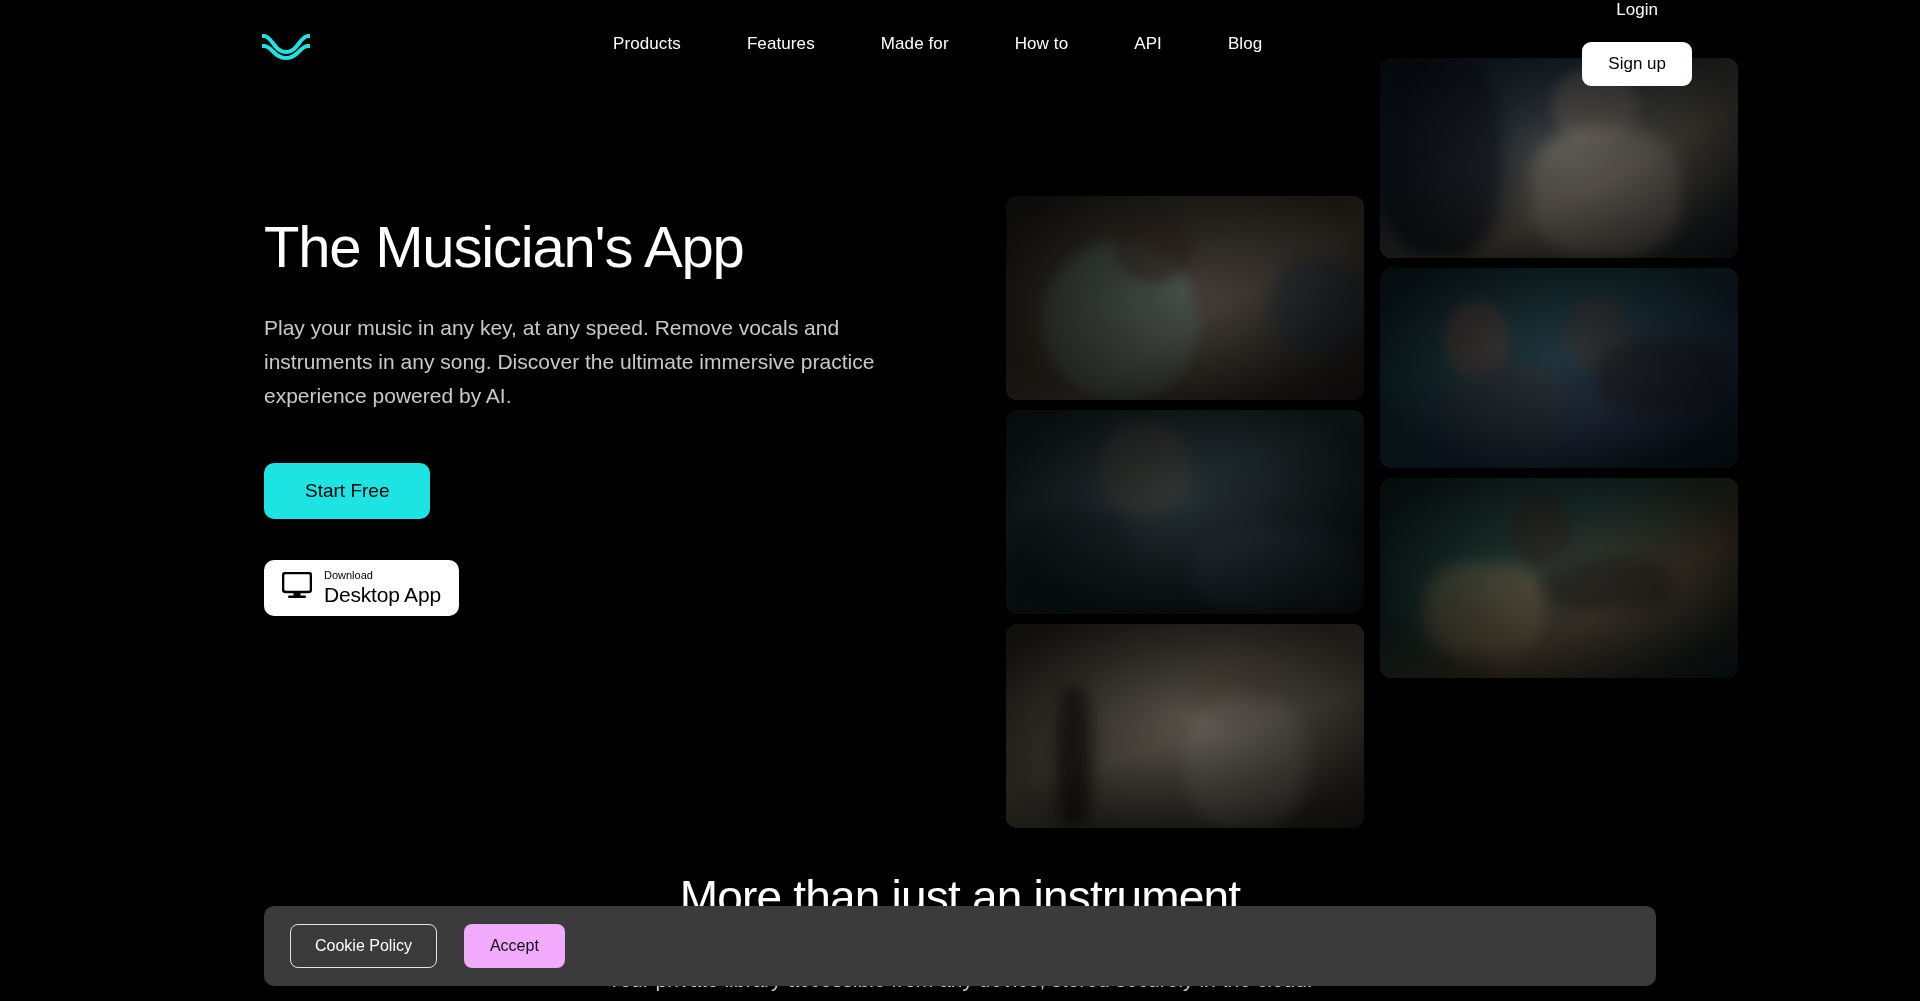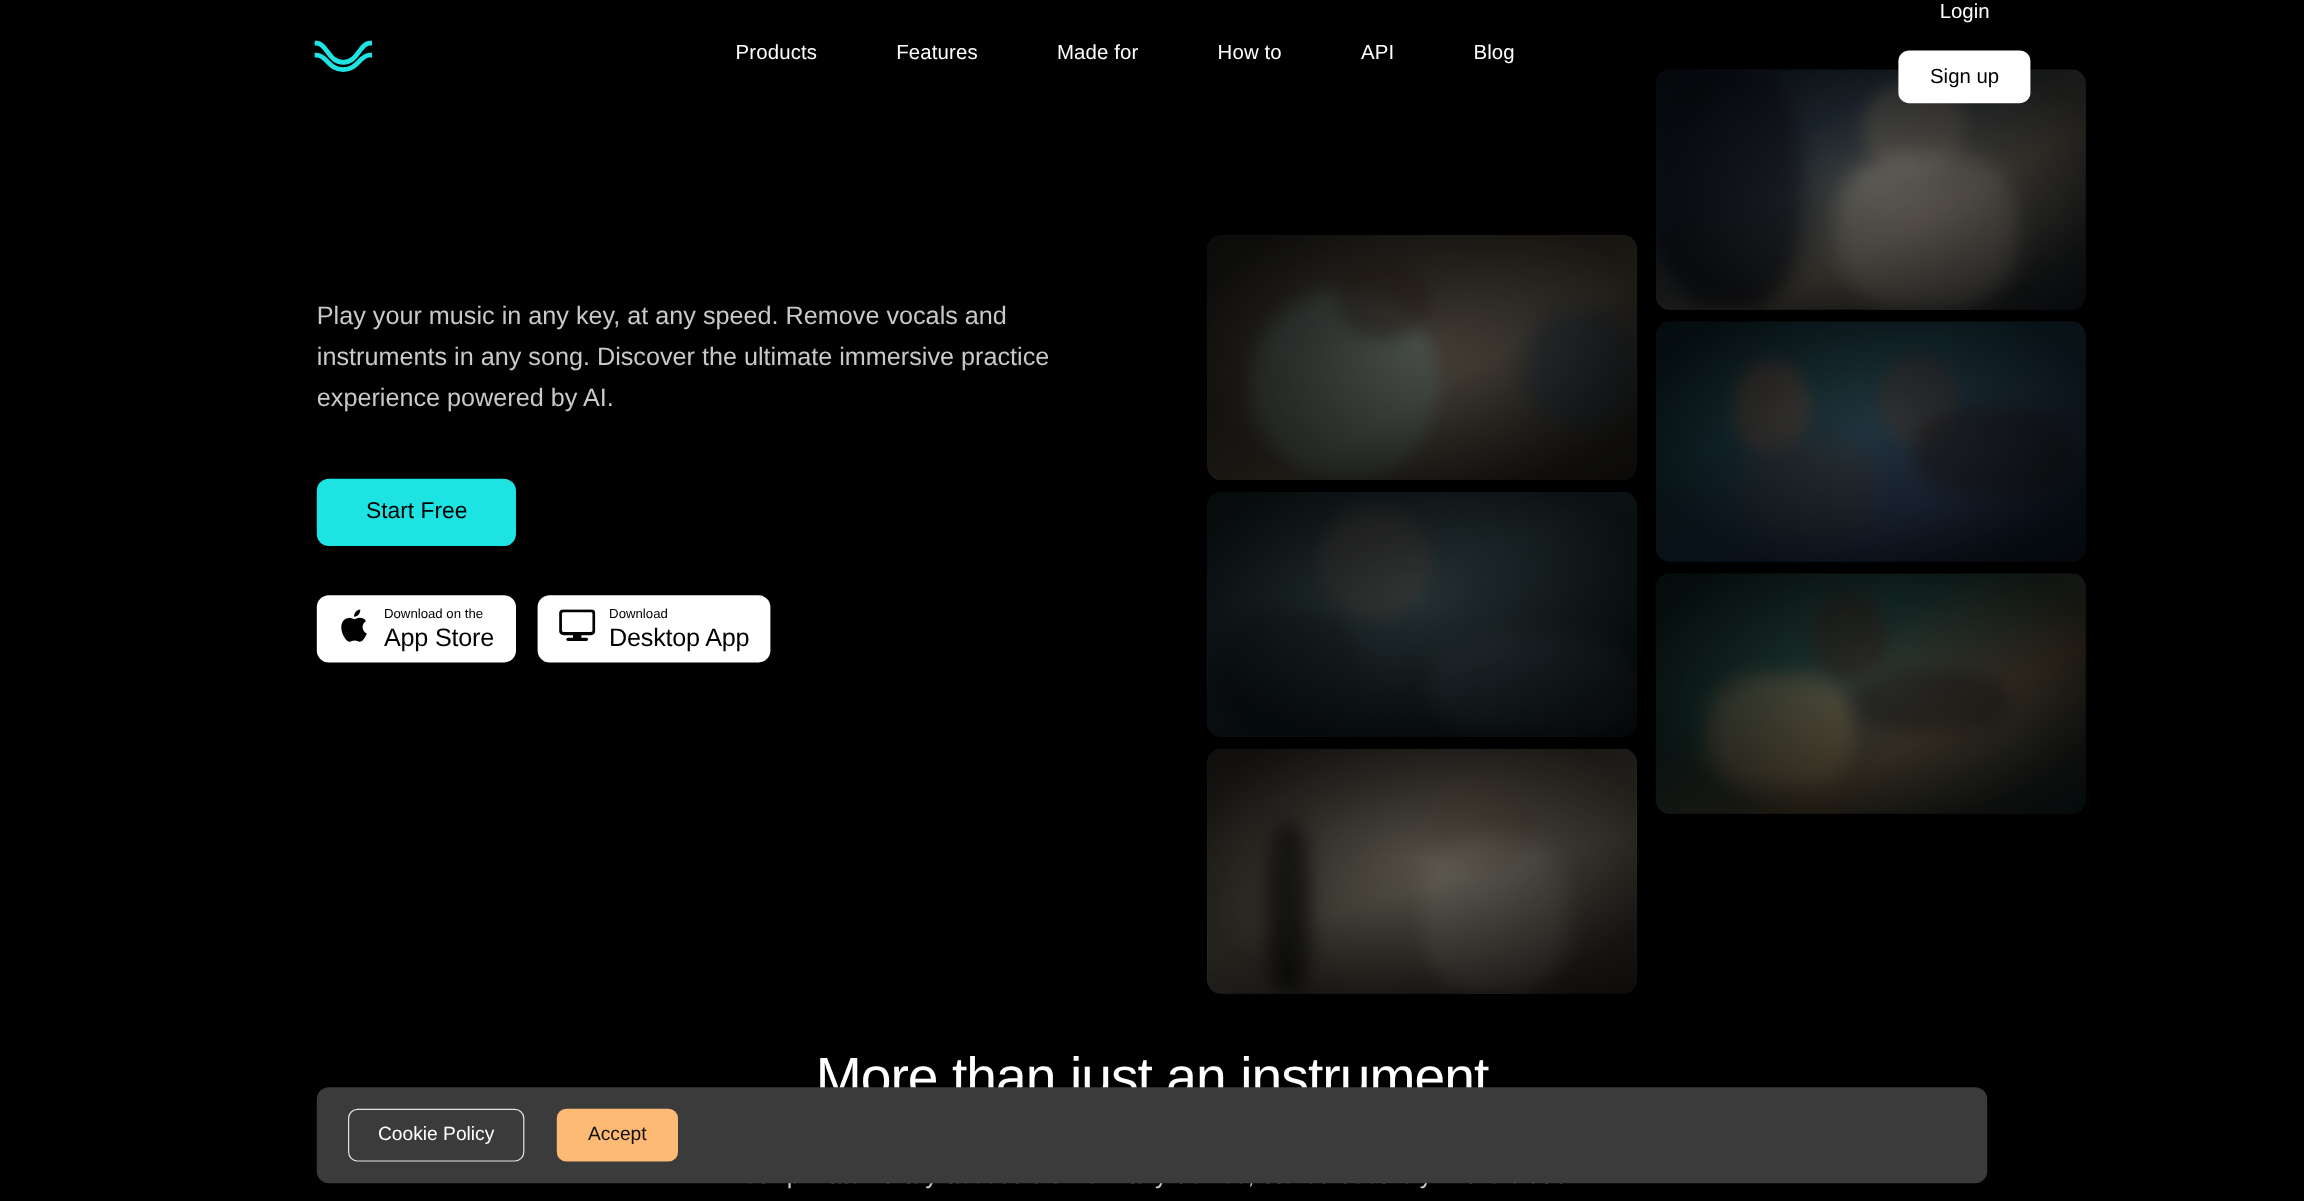--- a/index.html
+++ b/index.html
@@ -105,21 +105,21 @@
     padding:0 26px; z-index:60;
   }
   .cookie-text { color:#fff; font-size:14.5px; line-height:1.55; max-width:1060px; }
   .cookie-actions { display:flex; align-items:flex-end; gap:27px; }
   .btn-outline {
     background:transparent; color:#fff; border:1px solid #e4e4e4;
     border-radius:8px; padding:12px 24px; font-size:16px; cursor:pointer;
     font-family:"Liberation Sans", sans-serif; white-space:nowrap;
   }
   .btn-solid {
-    background:#fdba74; color:#111; border:none;
+    background:#f0abfc; color:#111; border:none;
     border-radius:8px; padding:13px 26px; font-size:16px; cursor:pointer;
     font-family:"Liberation Sans", sans-serif; white-space:nowrap;
   }
 </style>
 </head>
 <body>
 
 <div class="page">
 
   <div class="section2">
@@ -145,38 +145,27 @@
       <a class="nav-link">Blog</a>
     </div>
 
     <div class="nav-right">
       <a class="login-link">Login</a>
       <button class="signup-btn">Sign up</button>
     </div>
   </div>
 
   <div class="hero-left">
+    <h1 class="hero-title">The Musician's App</h1>
     <p class="hero-sub">Play your music in any key, at any speed. Remove vocals and instruments in any song. Discover the ultimate immersive practice experience powered by AI.</p>
 
     <button class="start-free">Start Free</button>
 
     <div class="badges">
 
-      <div class="badge">
-        <span>
-          <svg width="26" height="31" viewBox="0 0 26 31" aria-hidden="true">
-            <path fill="#000" d="M20.2 16.4c0-3.3 2.7-4.9 2.8-5-1.5-2.2-3.9-2.5-4.8-2.6-2-.2-4 1.2-5 1.2s-2.6-1.2-4.3-1.1c-2.2 0-4.3 1.3-5.4 3.3-2.3 4-.6 10 1.7 13.3 1.1 1.6 2.4 3.4 4.1 3.3 1.7-.1 2.3-1.1 4.3-1.1s2.6 1.1 4.3 1c1.8 0 2.9-1.6 4-3.2 1.3-1.9 1.8-3.6 1.8-3.7-.1 0-3.5-1.3-3.5-5.4z"></path>
-            <path fill="#000" d="M16.9 6.1c.9-1.1 1.5-2.6 1.3-4.1-1.3.1-2.9.9-3.8 2-.8 1-1.6 2.5-1.4 4 1.5.1 2.9-.8 3.9-1.9z"></path>
-          </svg>
-        </span>
-        <span class="badge-txt">
-          <span class="badge-small">Download on the</span>
-          <span class="badge-big">App Store</span>
-        </span>
-      </div>
 
 
       <div class="badge">
         <span>
           <svg width="30" height="27" viewBox="0 0 30 27" aria-hidden="true">
             <rect x="1" y="1" width="28" height="19" rx="2.5" fill="none" stroke="#000" stroke-width="2.6"></rect>
             <rect x="11.5" y="20" width="7" height="4" fill="#000"></rect>
             <rect x="6" y="23.5" width="18" height="2.6" rx="1.3" fill="#000"></rect>
           </svg>
         </span>

